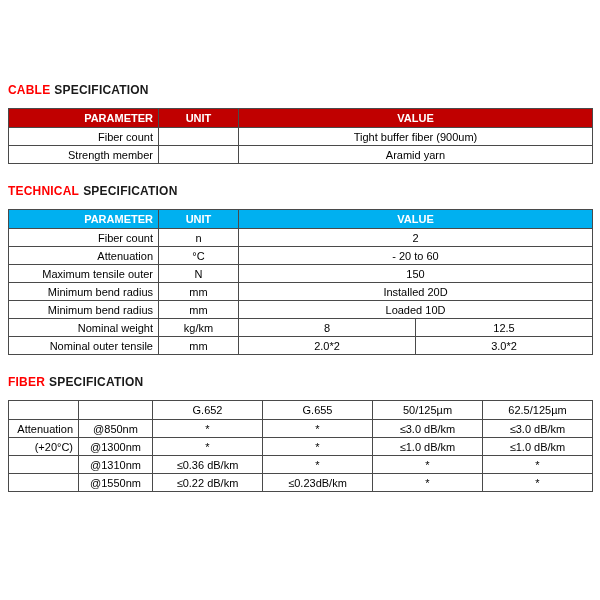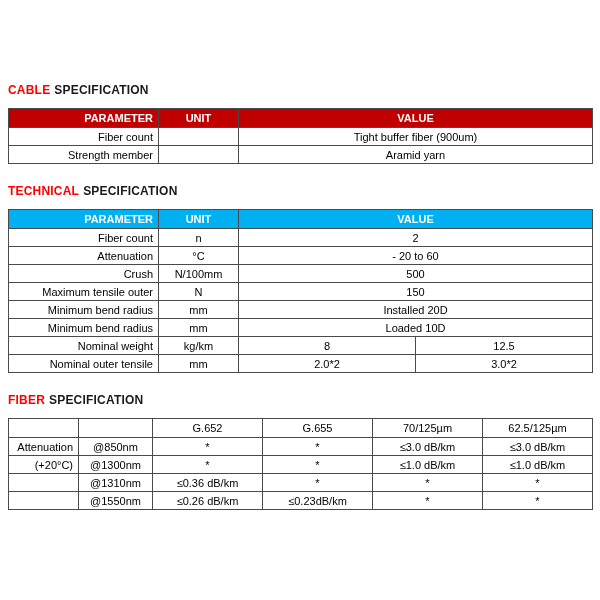--- a/index.html
+++ b/index.html
@@ -115,25 +115,20 @@
         <td class="al">Fiber count</td>
         <td class="ac">n</td>
         <td class="ac" colspan="2">2</td>
       </tr>
       <tr>
         <td class="al">Attenuation</td>
         <td class="ac">°C</td>
         <td class="ac" colspan="2">- 20 to 60</td>
       </tr>
       <tr>
-        <td class="al">Crush</td>
-        <td class="ac">N/100mm</td>
-        <td class="ac" colspan="2">500</td>
-      </tr>
-      <tr>
         <td class="al">Maximum tensile outer</td>
         <td class="ac">N</td>
         <td class="ac" colspan="2">150</td>
       </tr>
       <tr>
         <td class="al">Minimum bend radius</td>
         <td class="ac">mm</td>
         <td class="ac" colspan="2">Installed 20D</td>
       </tr>
       <tr>
@@ -168,21 +163,21 @@
         <col style="width:110px">
         <col style="width:110px">
         <col style="width:110px">
       </colgroup>
     <thead>
       <tr>
         <th class="ac"></th>
         <th class="ac"></th>
         <th class="ac">G.652</th>
         <th class="ac">G.655</th>
-        <th class="ac">70/125µm</th>
+        <th class="ac">50/125µm</th>
         <th class="ac">62.5/125µm</th>
       </tr>
     </thead>
     <tbody>
       <tr>
         <td class="al">Attenuation</td>
         <td class="ac">@850nm</td>
         <td class="ac">*</td>
         <td class="ac">*</td>
         <td class="ac">≤3.0 dB/km</td>
@@ -200,21 +195,21 @@
         <td class="al"></td>
         <td class="ac">@1310nm</td>
         <td class="ac">≤0.36 dB/km</td>
         <td class="ac">*</td>
         <td class="ac">*</td>
         <td class="ac">*</td>
       </tr>
       <tr>
         <td class="al"></td>
         <td class="ac">@1550nm</td>
-        <td class="ac">≤0.26 dB/km</td>
+        <td class="ac">≤0.22 dB/km</td>
         <td class="ac">≤0.23dB/km</td>
         <td class="ac">*</td>
         <td class="ac">*</td>
       </tr>
     </tbody>
   </table>
 
 </div>
 
 </body></html>

